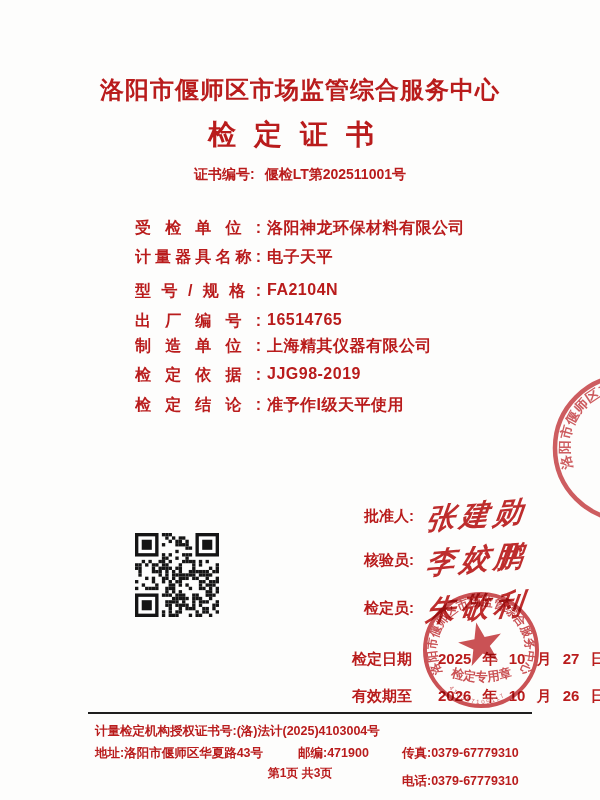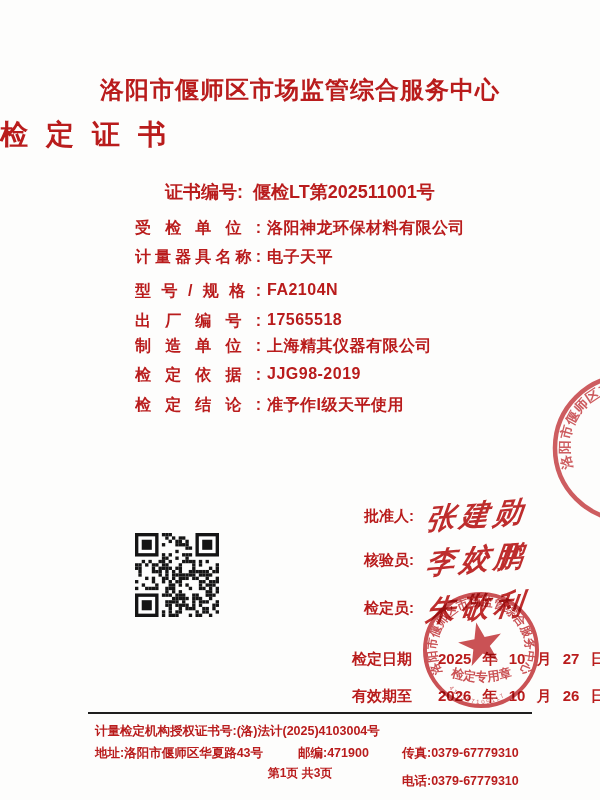--- a/index.html
+++ b/index.html
@@ -11,25 +11,25 @@
     font-family:"Liberation Sans", sans-serif;
     color:#b91c1c;
     overflow:hidden;
   }
   .org-title{
     position:absolute;top:74px;left:0;width:600px;
     text-align:center;font-size:24px;font-weight:700;letter-spacing:1px;
   }
   .doc-title{
     position:absolute;top:116px;left:0;width:600px;
-    text-align:left;font-size:28px;font-weight:700;letter-spacing:18px;box-sizing:border-box;
+    text-align:center;font-size:28px;font-weight:700;letter-spacing:18px;box-sizing:border-box;
   }
   .cert-no{
     position:absolute;top:166px;left:0;width:600px;
-    text-align:center;font-size:18px;font-weight:700;margin-top:14px;
+    text-align:center;font-size:14px;font-weight:700;
   }
   .cert-no .lbl{margin-right:10px;}
   .field-row{position:absolute;left:135px;display:flex;align-items:flex-start;}
   .f-label{
     display:inline-block;width:126px;
     font-size:16px;font-weight:700;
     text-align:justify;text-align-last:justify;
     white-space:nowrap;overflow:hidden;
   }
   .f-value{margin-left:6px;font-size:16px;font-weight:700;white-space:nowrap;letter-spacing:.5px;}
@@ -74,21 +74,21 @@
   <div class="field-row" style="top:247px">
     <span class="f-label">计量器具名称:</span>
     <span class="f-value">电子天平</span>
   </div>
   <div class="field-row" style="top:281px">
     <span class="f-label">型号/规格:</span>
     <span class="f-value">FA2104N</span>
   </div>
   <div class="field-row" style="top:311px">
     <span class="f-label">出厂编号:</span>
-    <span class="f-value">17565518</span>
+    <span class="f-value">16514765</span>
   </div>
   <div class="field-row" style="top:336px">
     <span class="f-label">制造单位:</span>
     <span class="f-value">上海精其仪器有限公司</span>
   </div>
   <div class="field-row" style="top:365px">
     <span class="f-label">检定依据:</span>
     <span class="f-value">JJG98-2019</span>
   </div>
   <div class="field-row" style="top:395px">

